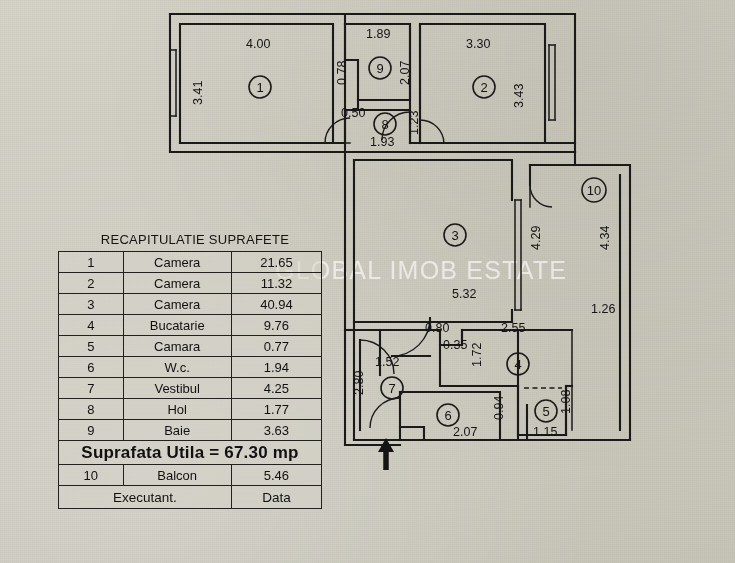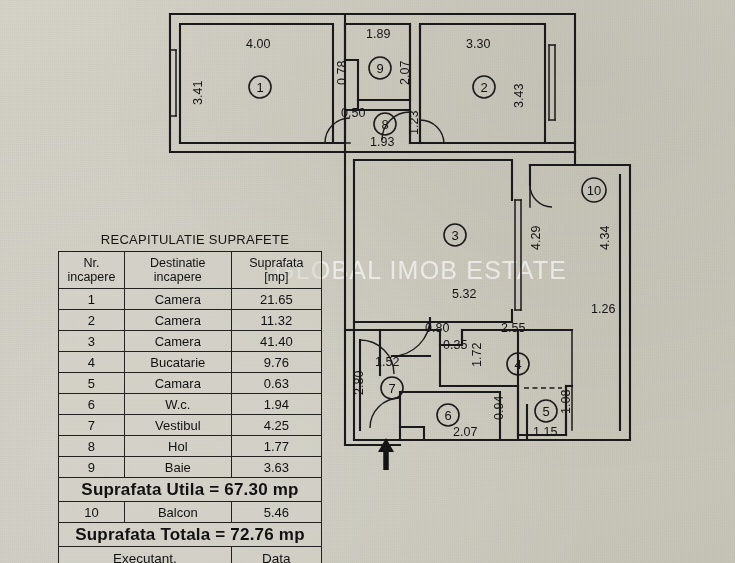--- a/index.html
+++ b/index.html
@@ -263,59 +263,45 @@
   <text class="dimv" x="503" y="420" transform="rotate(-90 503 420)">0.94</text>
 
   <text class="dim" x="533" y="436">1.15</text>
   <text class="dimv" x="570" y="414" transform="rotate(-90 570 414)">1.08</text>
 </svg>
 
 <div id="tblwrap">
   <div id="tbltitle">RECAPITULATIE SUPRAFETE</div>
   <table>
     <tbody>
-      <tr>
-        <td class="cnum hd">
-          <span>Nr.</span><br>
-          <span>incapere</span>
-        </td>
-        <td class="cdest hd">
-          <span>Destinatie</span><br>
-          <span>incapere</span>
-        </td>
-        <td class="carea hd">
-          <span>Suprafata</span><br>
-          <span>[mp]</span>
-        </td>
-      </tr>
 
       <tr>
         <td class="cnum">1</td>
         <td class="cdest">Camera</td>
         <td class="carea">21.65</td>
       </tr>
       <tr>
         <td class="cnum">2</td>
         <td class="cdest">Camera</td>
         <td class="carea">11.32</td>
       </tr>
       <tr>
         <td class="cnum">3</td>
         <td class="cdest">Camera</td>
-        <td class="carea">41.40</td>
+        <td class="carea">40.94</td>
       </tr>
       <tr>
         <td class="cnum">4</td>
         <td class="cdest">Bucatarie</td>
         <td class="carea">9.76</td>
       </tr>
       <tr>
         <td class="cnum">5</td>
         <td class="cdest">Camara</td>
-        <td class="carea">0.63</td>
+        <td class="carea">0.77</td>
       </tr>
       <tr>
         <td class="cnum">6</td>
         <td class="cdest">W.c.</td>
         <td class="carea">1.94</td>
       </tr>
       <tr>
         <td class="cnum">7</td>
         <td class="cdest">Vestibul</td>
         <td class="carea">4.25</td>
@@ -334,23 +320,20 @@
       <tr class="total">
         <td colspan="3">Suprafata Utila = 67.30 mp</td>
       </tr>
 
       <tr>
         <td class="cnum">10</td>
         <td class="cdest">Balcon</td>
         <td class="carea">5.46</td>
       </tr>
 
-      <tr class="total">
-        <td colspan="3">Suprafata Totala = 72.76 mp</td>
-      </tr>
 
       <tr class="foot">
         <td colspan="2">Executant.</td>
         <td class="carea">Data</td>
       </tr>
     </tbody>
   </table>
 </div>
 
 </body></html>

